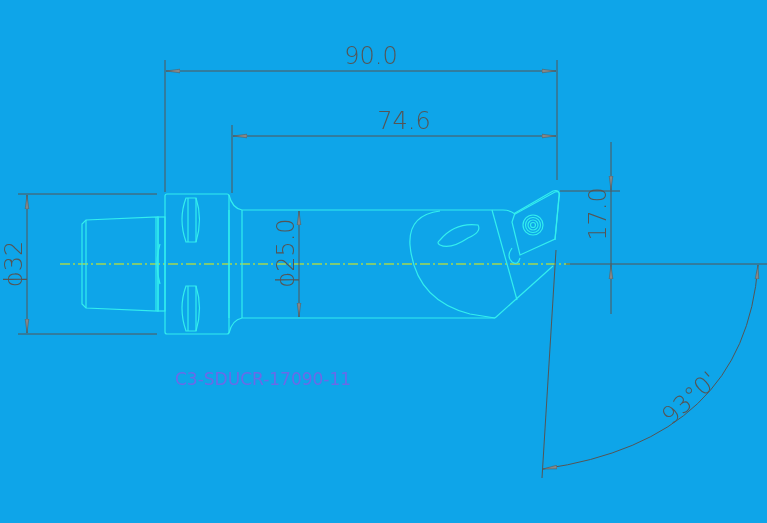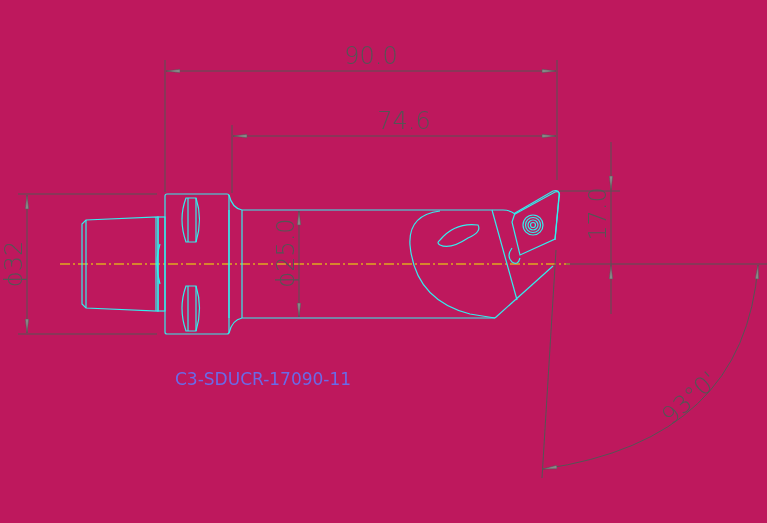--- a/index.html
+++ b/index.html
@@ -7,21 +7,21 @@
       padding: 0;
       background: #fefefe;
       width: 767px;
       height: 523px;
       overflow: hidden;
     }
     .canvas {
       position: relative;
       width: 767px;
       height: 523px;
-      background: #be185d;
+      background: #0ea5e9;
     }
     svg {
       position: absolute;
       left: 0;
       top: 0;
     }
     .dim-text {
       font-family: "DejaVu Sans", sans-serif;
       font-weight: 200;
       fill: #555;

